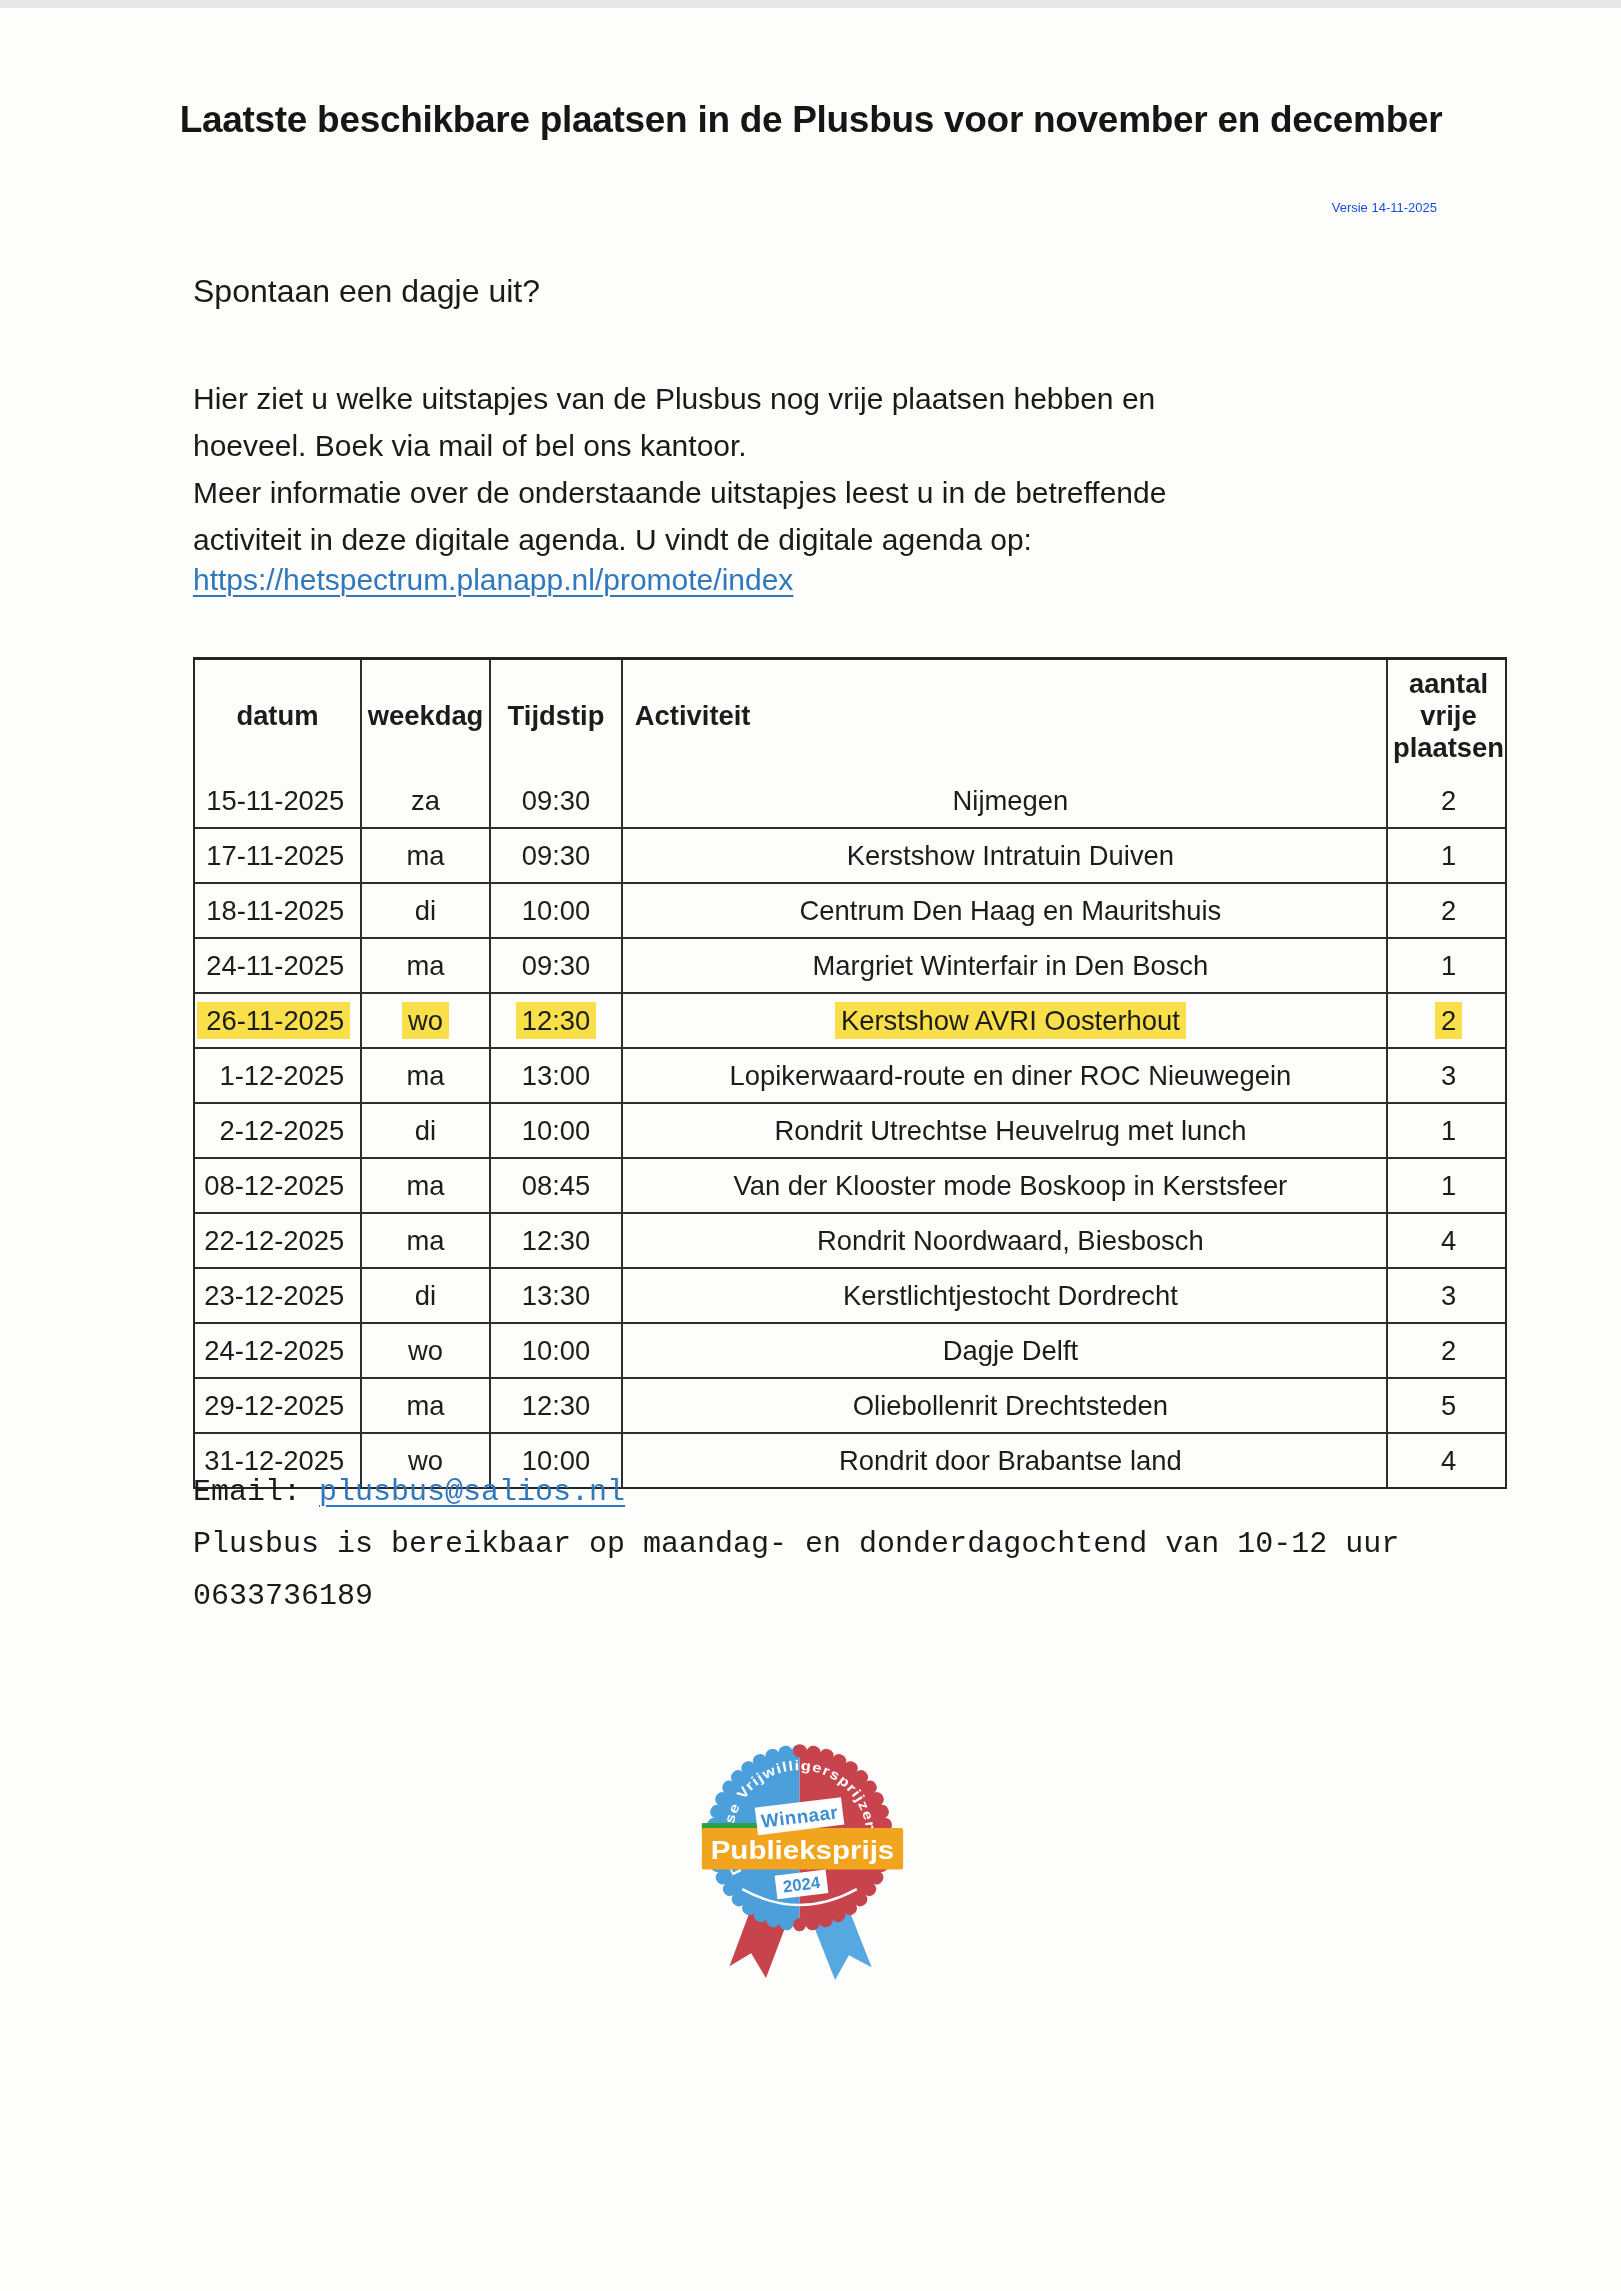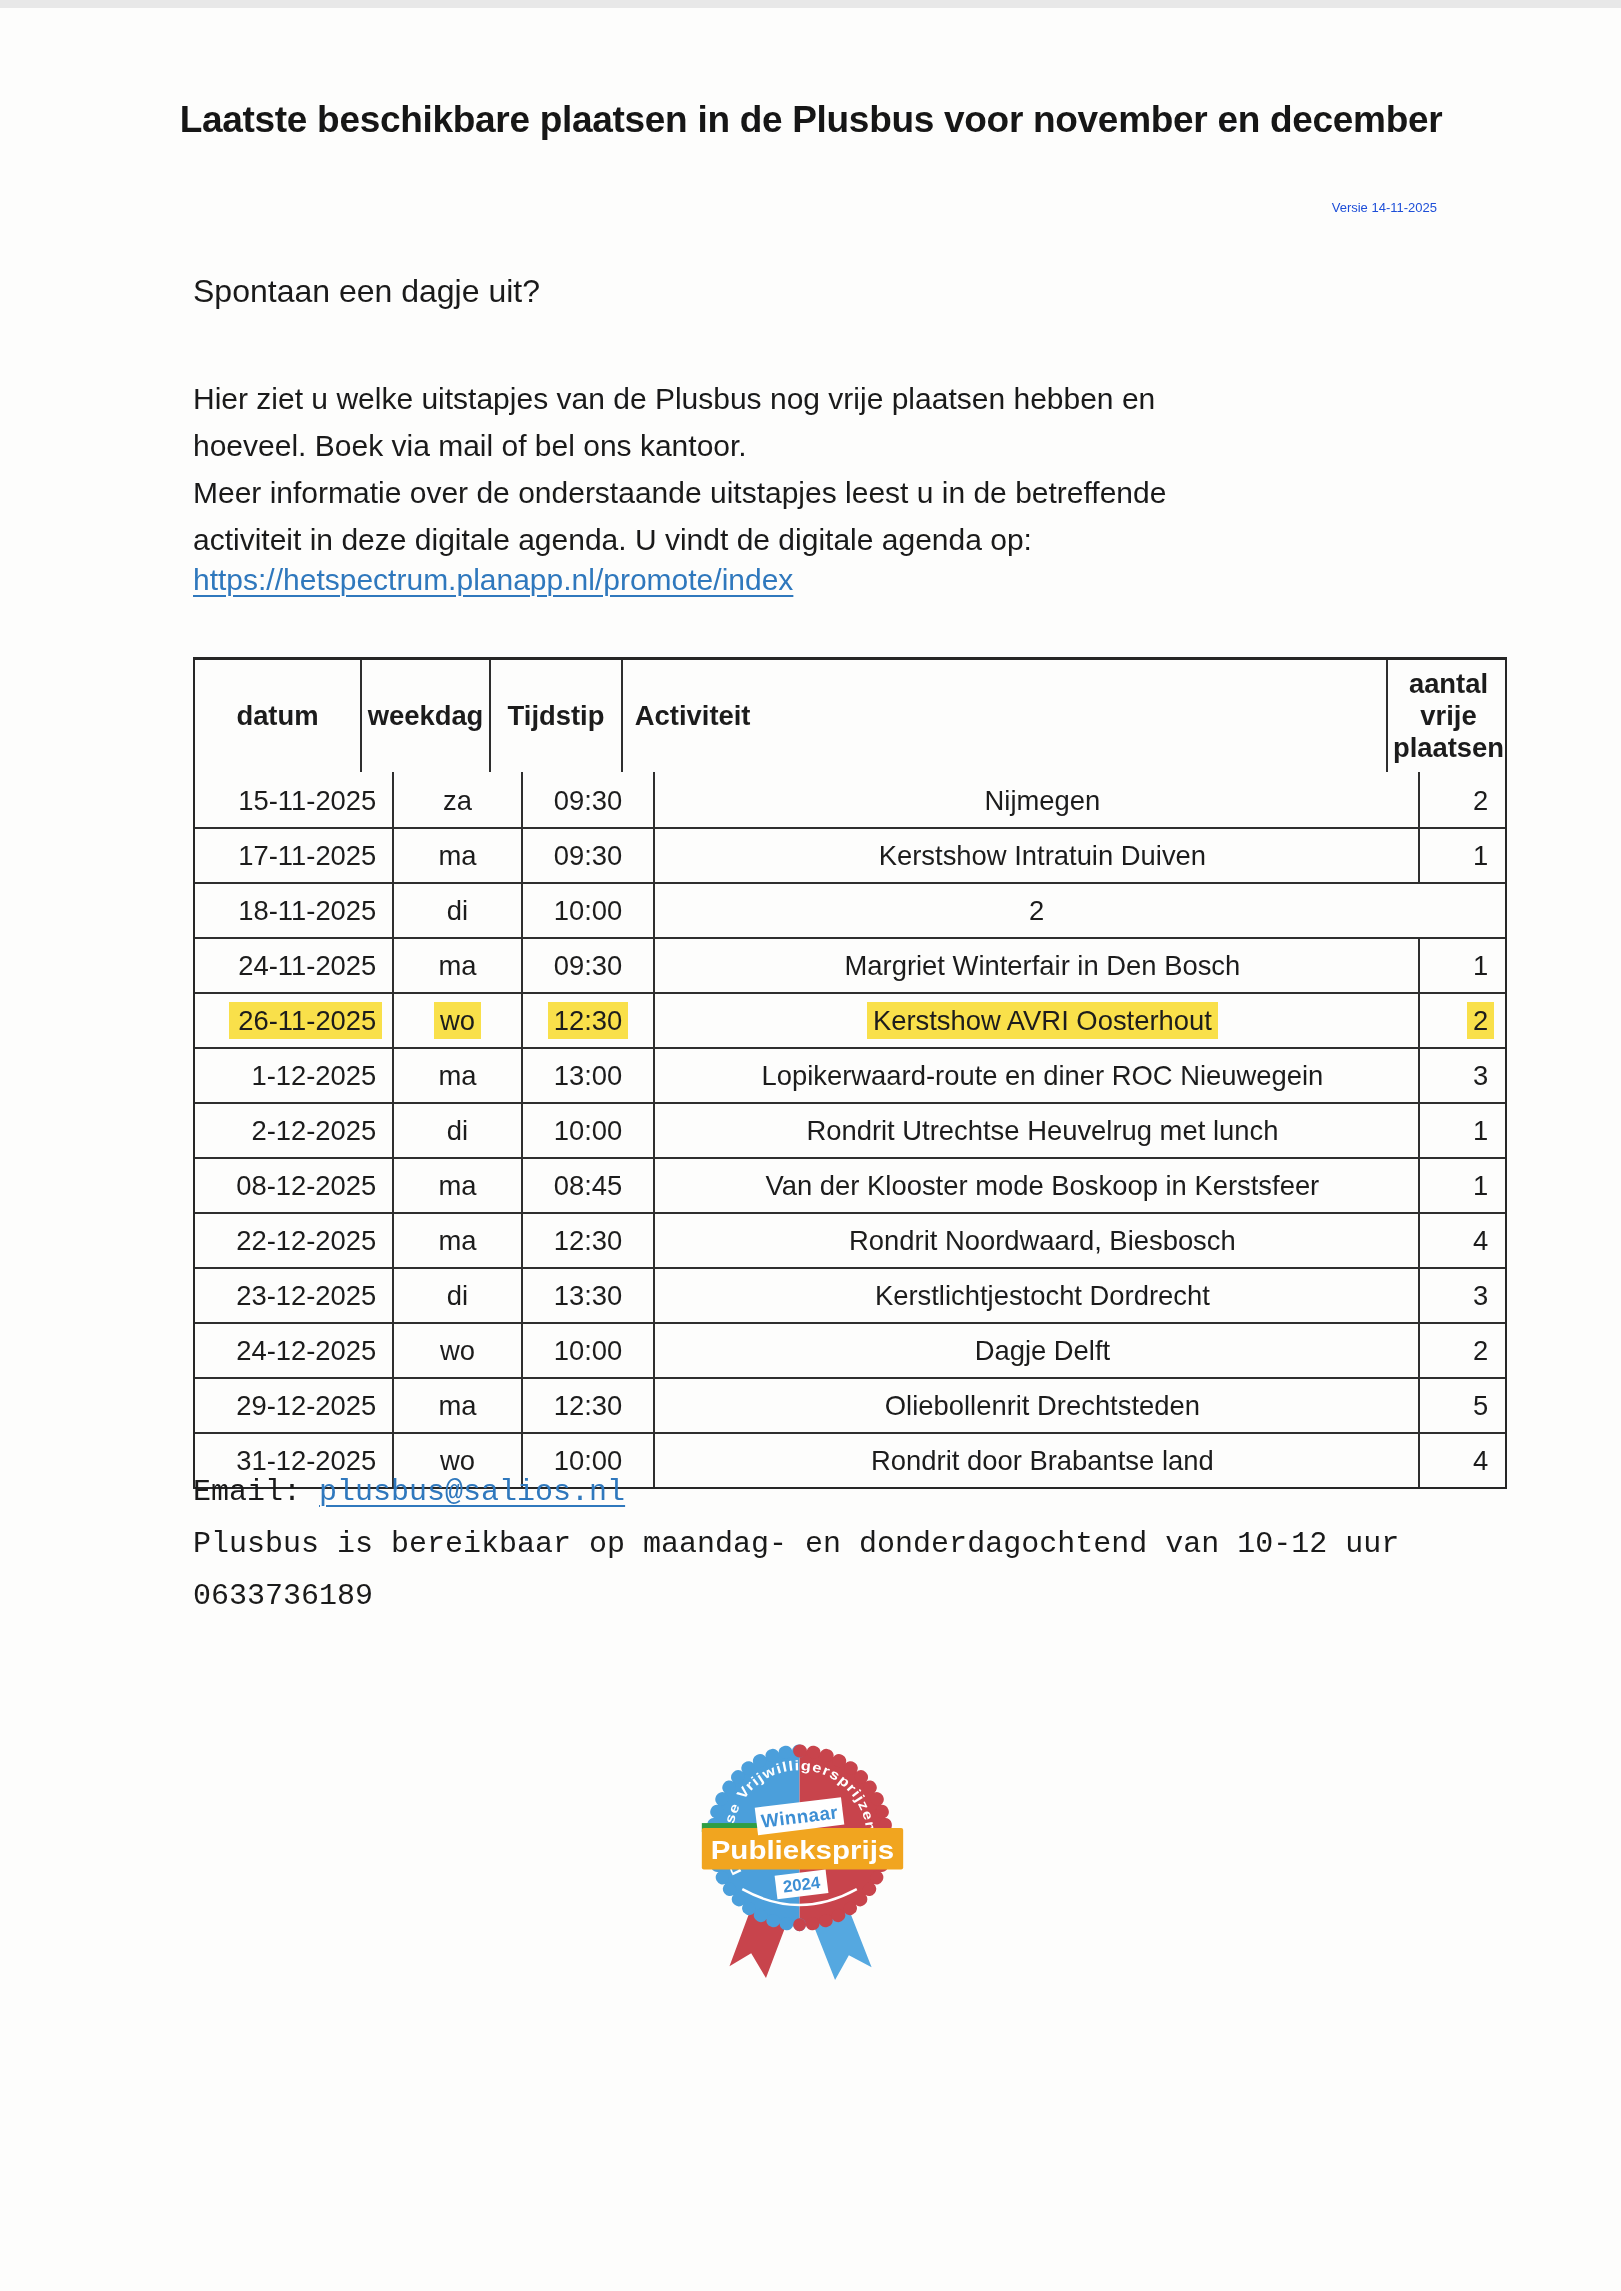--- a/index.html
+++ b/index.html
@@ -53,21 +53,21 @@
   .tr + .tr { border-top:2px solid #2e2e2e; }
   .td, .th {
     display:flex; min-width:0;
   }
   .td + .td, .th + .th { border-left:2px solid #2e2e2e; }
   .thead { height:112px; }
   .thead .th { align-items:center; font-weight:700; }
   .th.c-datum, .th.c-weekdag, .th.c-tijd { justify-content:center; }
   .th.c-act { justify-content:flex-start; padding-left:11.8px; }
   .th.c-num { justify-content:center; text-align:center; line-height:32px; padding:2px; }
-  .tbody .tr { height:55px;padding-left:32px; }
+  .tbody .tr { height:55px; }
   .tbody .td { align-items:flex-end; padding-bottom:7.8px; }
   .td.c-datum { justify-content:flex-end; padding-right:9.8px; }
   .td.c-weekdag, .td.c-tijd, .td.c-num { justify-content:center; }
   .td.c-act { justify-content:center; padding-left:11.8px; }
   .v { padding:2.9px 5.9px 2px 5.9px; }
   .hl-row .v { background:var(--hl,#f9e04a); }
   .hl-row .c-datum .v { flex:1; text-align:right; margin-left:2px; }
   
   .footer {
     position:absolute; top:1458px; left:193px;
@@ -147,20 +147,23 @@
         <div class="tr">
     <div class="td c-datum">
             <span class="v">18-11-2025</span>
           </div>
     <div class="td c-weekdag">
             <span class="v">di</span>
           </div>
     <div class="td c-tijd">
             <span class="v">10:00</span>
           </div>
+    <div class="td c-act">
+            <span class="v">Centrum Den Haag en Mauritshuis</span>
+          </div>
     <div class="td c-num">
             <span class="v">2</span>
           </div>
   </div>
         <div class="tr">
     <div class="td c-datum">
             <span class="v">24-11-2025</span>
           </div>
     <div class="td c-weekdag">
             <span class="v">ma</span>

